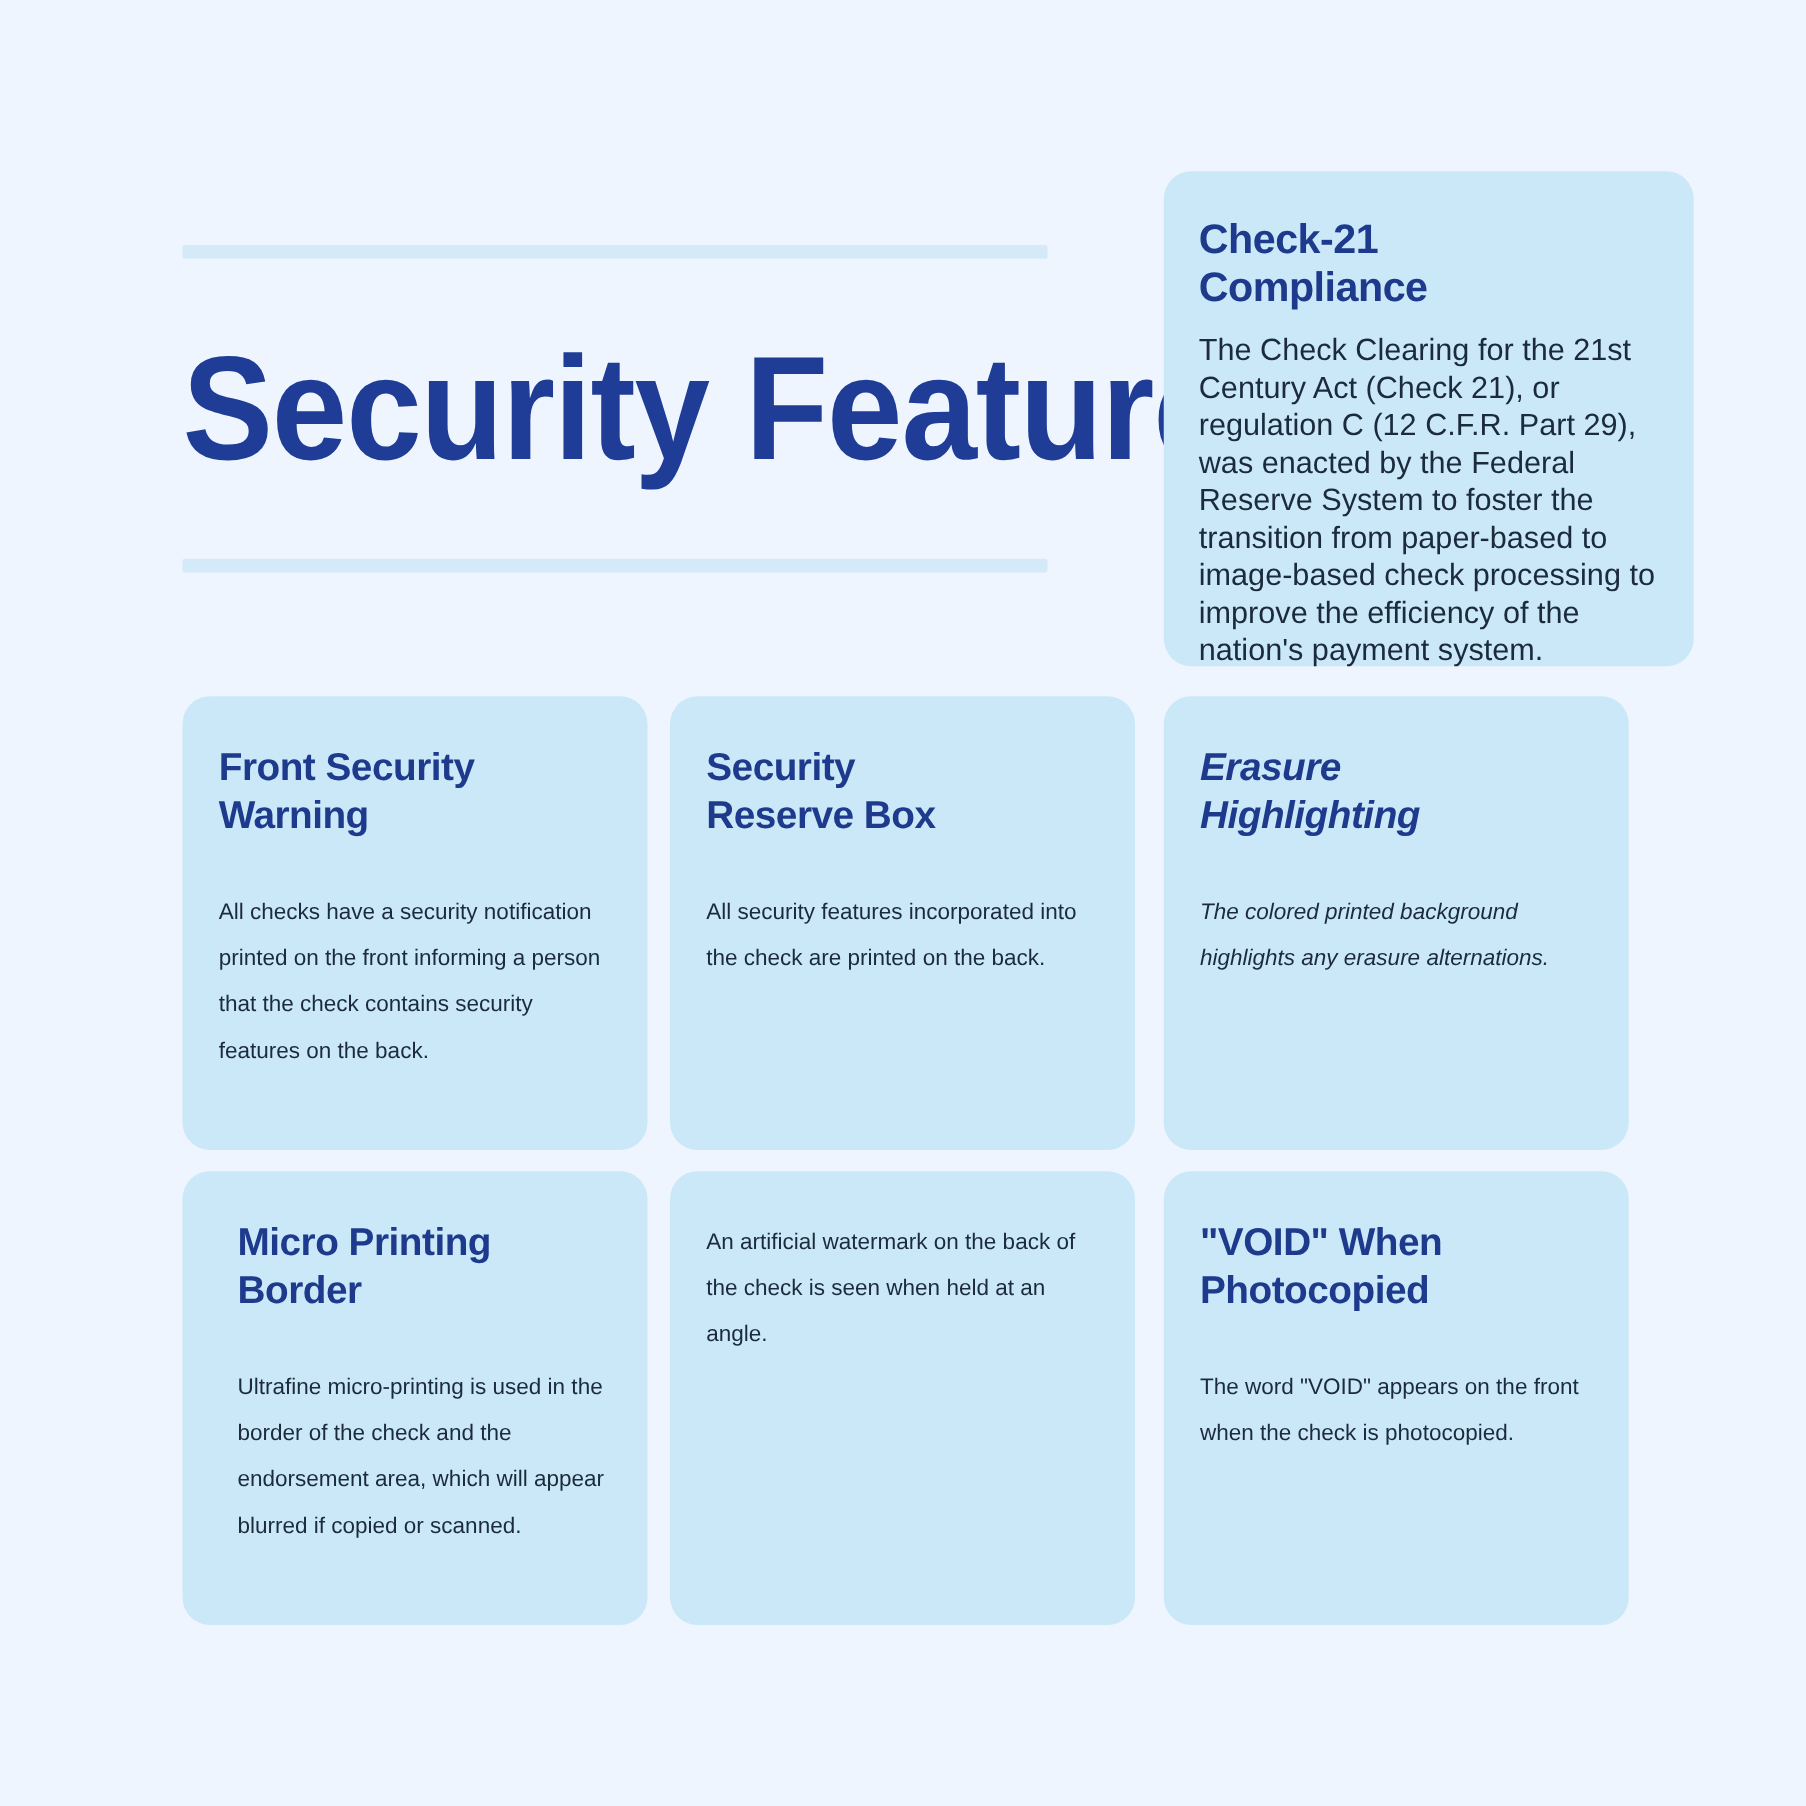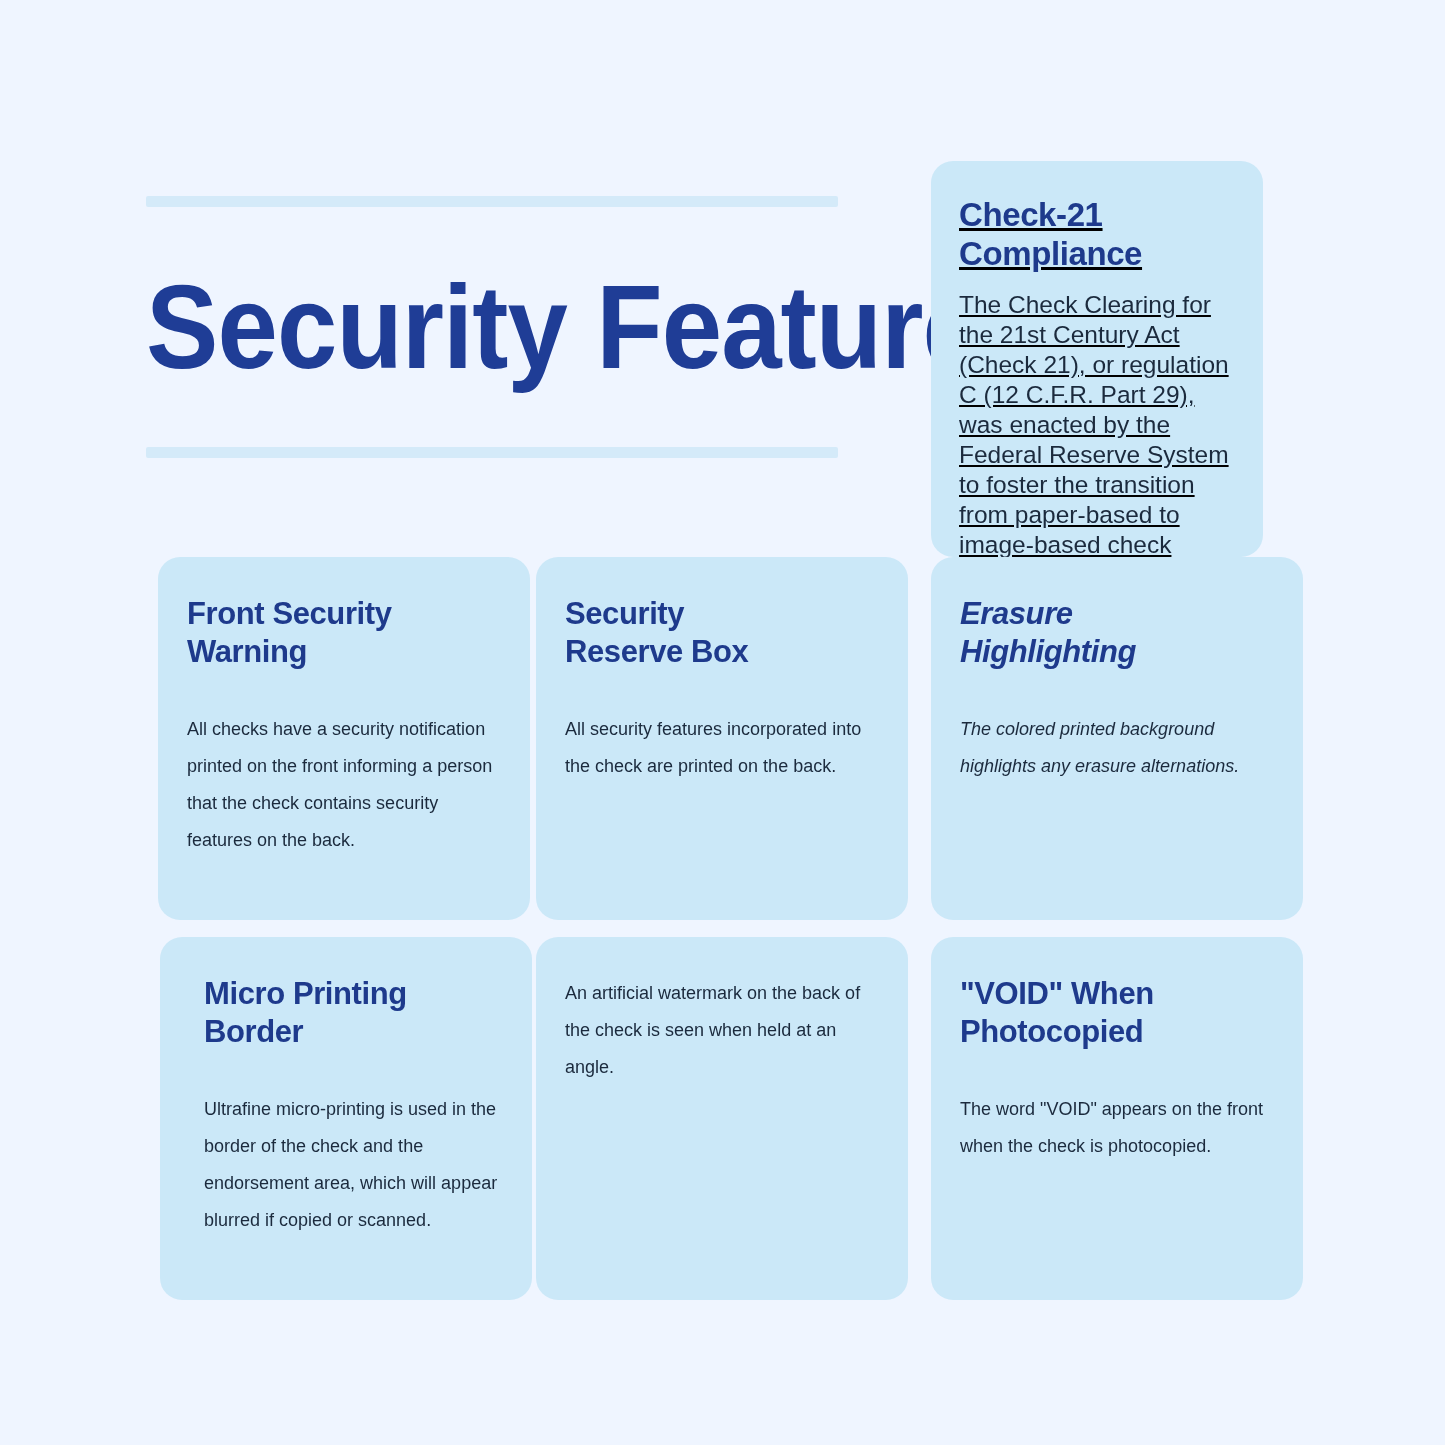--- a/index.html
+++ b/index.html
@@ -81,41 +81,40 @@
   .card-feature {
     width: 372px;
     height: 363px;
     padding: 38px 30px 0 29px;
   }
   .card-feature .card-heading { margin-bottom: 40px; }
 
   
   .card-highlight {
     left: 931px;
-    top: 161px;
-    width: 332px;
+    top: 137px;
+    width: 424px;
     height: 396px;
     padding: 34px 28px 0 28px;
-    text-decoration: underline;
   }
   .card-highlight .card-heading {
     font-size: 33px;
     line-height: 39px;
     margin-bottom: 17px;
   }
   .card-highlight .card-body {
     font-size: 24.5px;
     line-height: 30px;
   }
 
   
-  .pos-r1c1 { left: 146px;  top: 557px; margin-left: 12px; }
+  .pos-r1c1 { left: 146px;  top: 557px; }
   .pos-r1c2 { left: 536px;  top: 557px; }
   .pos-r1c3 { left: 931px;  top: 557px; font-style: italic; }
-  .pos-r2c1 { left: 160px;  top: 937px; padding-left: 44px; }
+  .pos-r2c1 { left: 146px;  top: 937px; padding-left: 44px; }
   .pos-r2c2 { left: 536px;  top: 937px; }
   .pos-r2c3 { left: 931px;  top: 937px; }
 </style>
 </head>
 <body>
 
 <div class="page">
 
   <div class="title-block">
     <div class="rule rule-top"></div>

